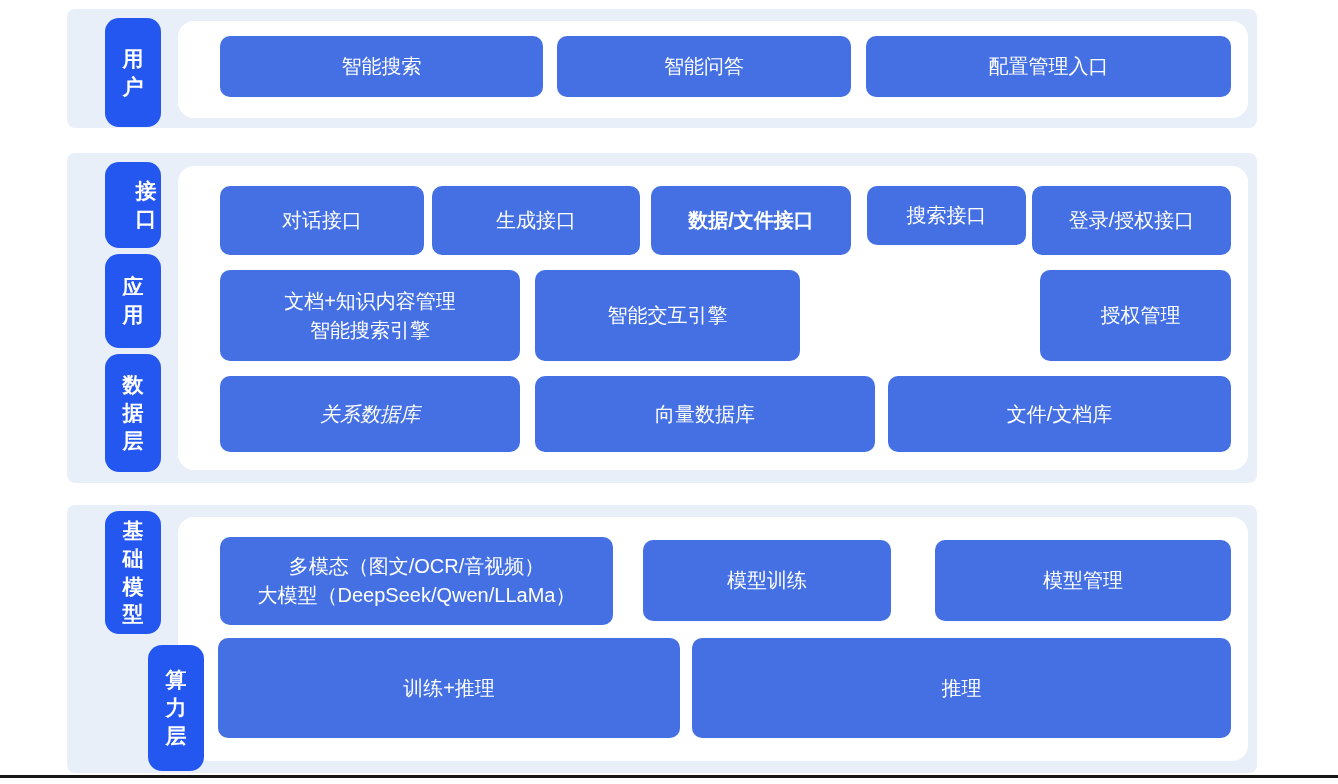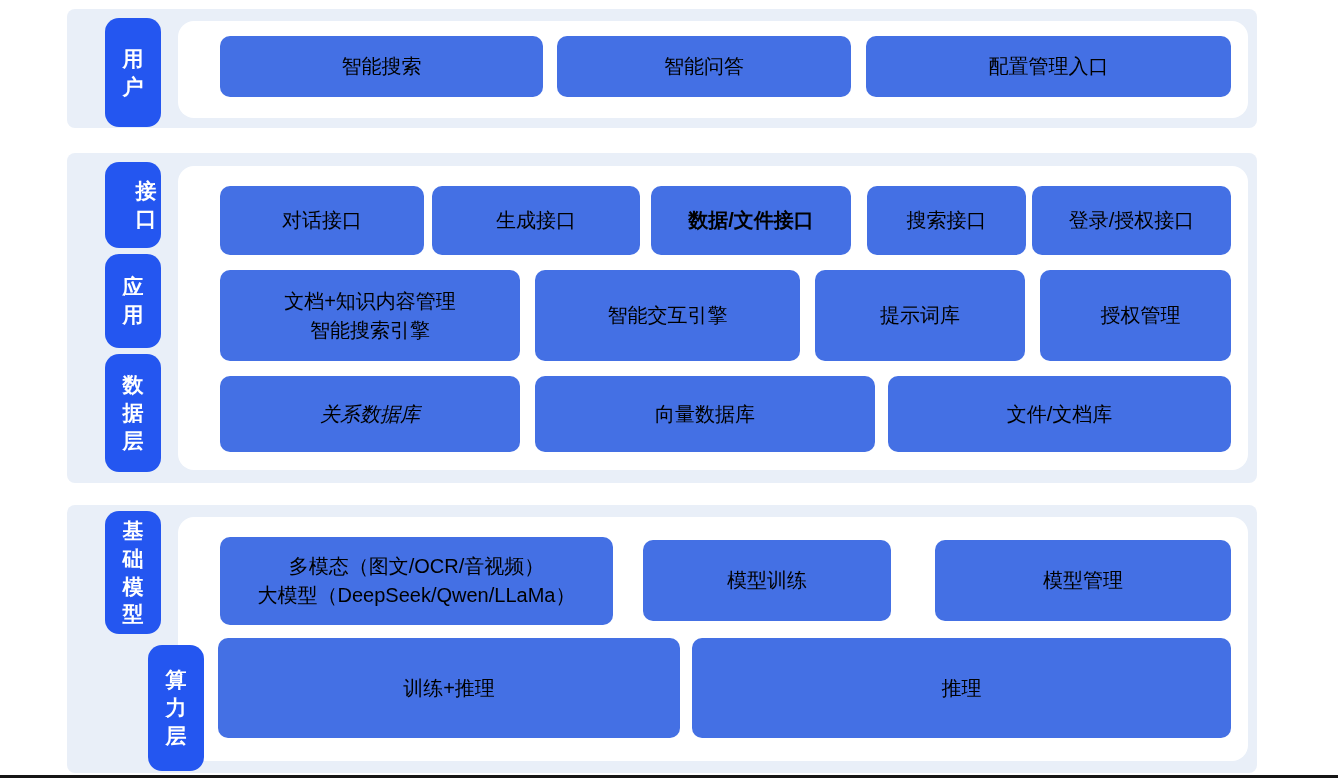--- a/index.html
+++ b/index.html
@@ -31,21 +31,21 @@
   .pill .vtext {
     width: 23px;
     word-break: break-all;
     line-height: 1.32;
     text-align: center;
   }
   .node {
     position: absolute;
     background: var(--node, #4470E4);
     border-radius: 10px;
-    color: #000000;
+    color: #ffffff;
     display: flex; align-items: center; justify-content: center;
     font-size: 20px; line-height: 1.45;
     text-align: center; white-space: pre-line;
   }
   .bottom-line {
     position: absolute; left: 0; top: 775px;
     width: 1338px; height: 3px;
     background: var(--bottom_line, #161616);
   }
 
@@ -60,21 +60,21 @@
   
   #s2 { left: 67px;  top: 153px; width: 1190px; height: 330px; }
   #p2 { left: 178px; top: 166px; width: 1070px; height: 304px; }
   #pill-interface   { left: 105px; top: 162px; width: 56px; height: 86px; padding-left: 26px; }
   #pill-application { left: 105px; top: 254px; width: 56px; height: 94px; }
   #pill-data        { left: 105px; top: 354px; width: 56px; height: 118px; }
 
   #n-dialog-api    { left: 220px;  top: 186px; width: 204px; height: 69px; }
   #n-gen-api       { left: 432px;  top: 186px; width: 208px; height: 69px; }
   #n-data-file-api { left: 651px;  top: 186px; width: 200px; height: 69px; font-weight: bold; }
-  #n-search-api    { left: 867px;  top: 186px; width: 159px; height: 69px; }
+  #n-search-api    { left: 867px;  top: 186px; width: 159px; height: 59px; }
   #n-login-api     { left: 1032px; top: 186px; width: 199px; height: 69px; }
 
   #n-doc-knowledge { left: 220px;  top: 270px; width: 300px; height: 91px; }
   #n-interaction   { left: 535px;  top: 270px; width: 265px; height: 91px; }
   #n-prompt-lib    { left: 815px;  top: 270px; width: 210px; height: 91px; }
   #n-auth-mgmt     { left: 1040px; top: 270px; width: 191px; height: 91px; padding-left: 10px; }
 
   #n-relational-db { left: 220px;  top: 376px; width: 300px; height: 76px; font-style: italic; }
   #n-vector-db     { left: 535px;  top: 376px; width: 340px; height: 76px; }
   #n-file-doc      { left: 888px;  top: 376px; width: 343px; height: 76px; }
@@ -120,21 +120,20 @@
 
   <div class="node" id="n-dialog-api">对话接口</div>
   <div class="node" id="n-gen-api">生成接口</div>
   <div class="node" id="n-data-file-api">数据/文件接口</div>
   <div class="node" id="n-search-api">搜索接口</div>
   <div class="node" id="n-login-api">登录/授权接口</div>
 
   <div class="node" id="n-doc-knowledge">文档+知识内容管理
 智能搜索引擎</div>
   <div class="node" id="n-interaction">智能交互引擎</div>
-  <div class="node" id="n-prompt-lib">提示词库</div>
   <div class="node" id="n-auth-mgmt">授权管理</div>
 
   <div class="node" id="n-relational-db">关系数据库</div>
   <div class="node" id="n-vector-db">向量数据库</div>
   <div class="node" id="n-file-doc">文件/文档库</div>
 
   <div class="section" id="s3"></div>
   <div class="panel" id="p3"></div>
   <div class="pill" id="pill-foundation">
     <div class="vtext">基础模型</div>

